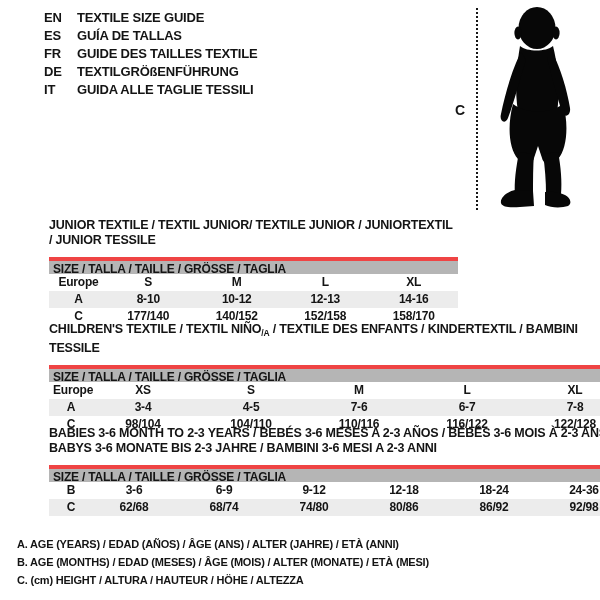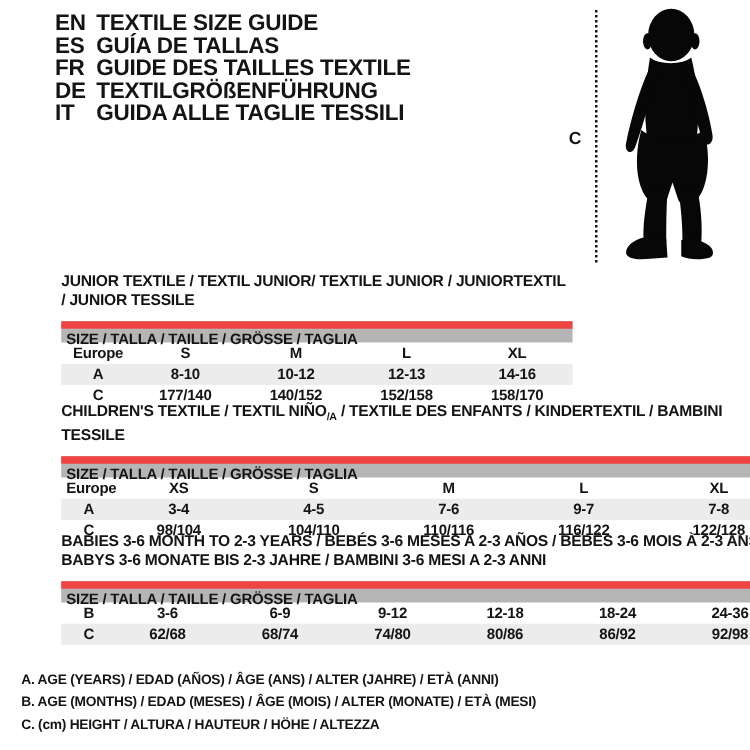--- a/index.html
+++ b/index.html
@@ -12,38 +12,38 @@
   body{
     background:#ffffff;
     font-family:"Liberation Sans", sans-serif;
     font-weight:bold;
     color:var(--ink);
   }
   .page{position:relative;width:600px;height:600px;overflow:hidden;background:#fff;}
 
   
   .lang-block{position:absolute;left:24px;top:9px;}
-  .lang-row{display:flex;line-height:18px;font-size:18px;letter-spacing:-0.2px;padding-left:20px;}
+  .lang-row{display:flex;line-height:18px;font-size:13px;letter-spacing:-0.2px;padding-left:20px;}
   .lang-code{width:33px;flex:0 0 33px;}
 
   
   .figure-c{position:absolute;left:455px;top:103px;font-size:14px;line-height:14px;}
   .figure-line{position:absolute;left:476px;top:8px;height:202px;width:0;border-left:2px dotted #161616;}
   .silhouette{position:absolute;left:488px;top:4px;width:102px;height:208px;}
 
   
   .size-table{position:absolute;left:17px;margin-left:32px;}
   .t0{top:218px;width:409px;}
   .t1{top:322px;width:580px;}
   .t2{top:426px;width:580px;}
   .tbl-title{font-size:12.5px;line-height:15px;letter-spacing:-0.2px;margin-bottom:9px;}
   .sub{font-size:8.5px;vertical-align:-3px;}
   .size-bar{
     height:17px;line-height:16px;background:var(--bar);
-    border-top:6px solid #ef4444;padding-left:4px;
+    border-top:4px solid #ef4444;padding-left:4px;
     font-size:12px;letter-spacing:-0.2px;
   }
   .trow{display:flex;height:17px;line-height:17px;font-size:12px;letter-spacing:-0.2px;}
   .trow.shaded{background:var(--shade);}
   .tlabel{padding-left:4px;text-align:center;flex:0 0 auto;}
   .tcell{text-align:center;flex:0 0 auto;}
   .t0 .tlabel{width:55px;} .t0 .tcell{width:calc((100% - 55px)/4);}
   .t1 .tlabel{width:40px;} .t1 .tcell{width:calc((100% - 40px)/5);}
   .t2 .tlabel{width:40px;} .t2 .tcell{width:calc((100% - 40px)/6);}
 
@@ -147,21 +147,21 @@
           <div class="tcell">S</div>
           <div class="tcell">M</div>
           <div class="tcell">L</div>
           <div class="tcell">XL</div>
         </div>
         <div class="trow shaded">
           <div class="tlabel">A</div>
           <div class="tcell">3-4</div>
           <div class="tcell">4-5</div>
           <div class="tcell">7-6</div>
-          <div class="tcell">9-7</div>
+          <div class="tcell">6-7</div>
           <div class="tcell">7-8</div>
         </div>
         <div class="trow">
           <div class="tlabel">C</div>
           <div class="tcell">98/104</div>
           <div class="tcell">104/110</div>
           <div class="tcell">110/116</div>
           <div class="tcell">116/122</div>
           <div class="tcell">122/128</div>
         </div>

